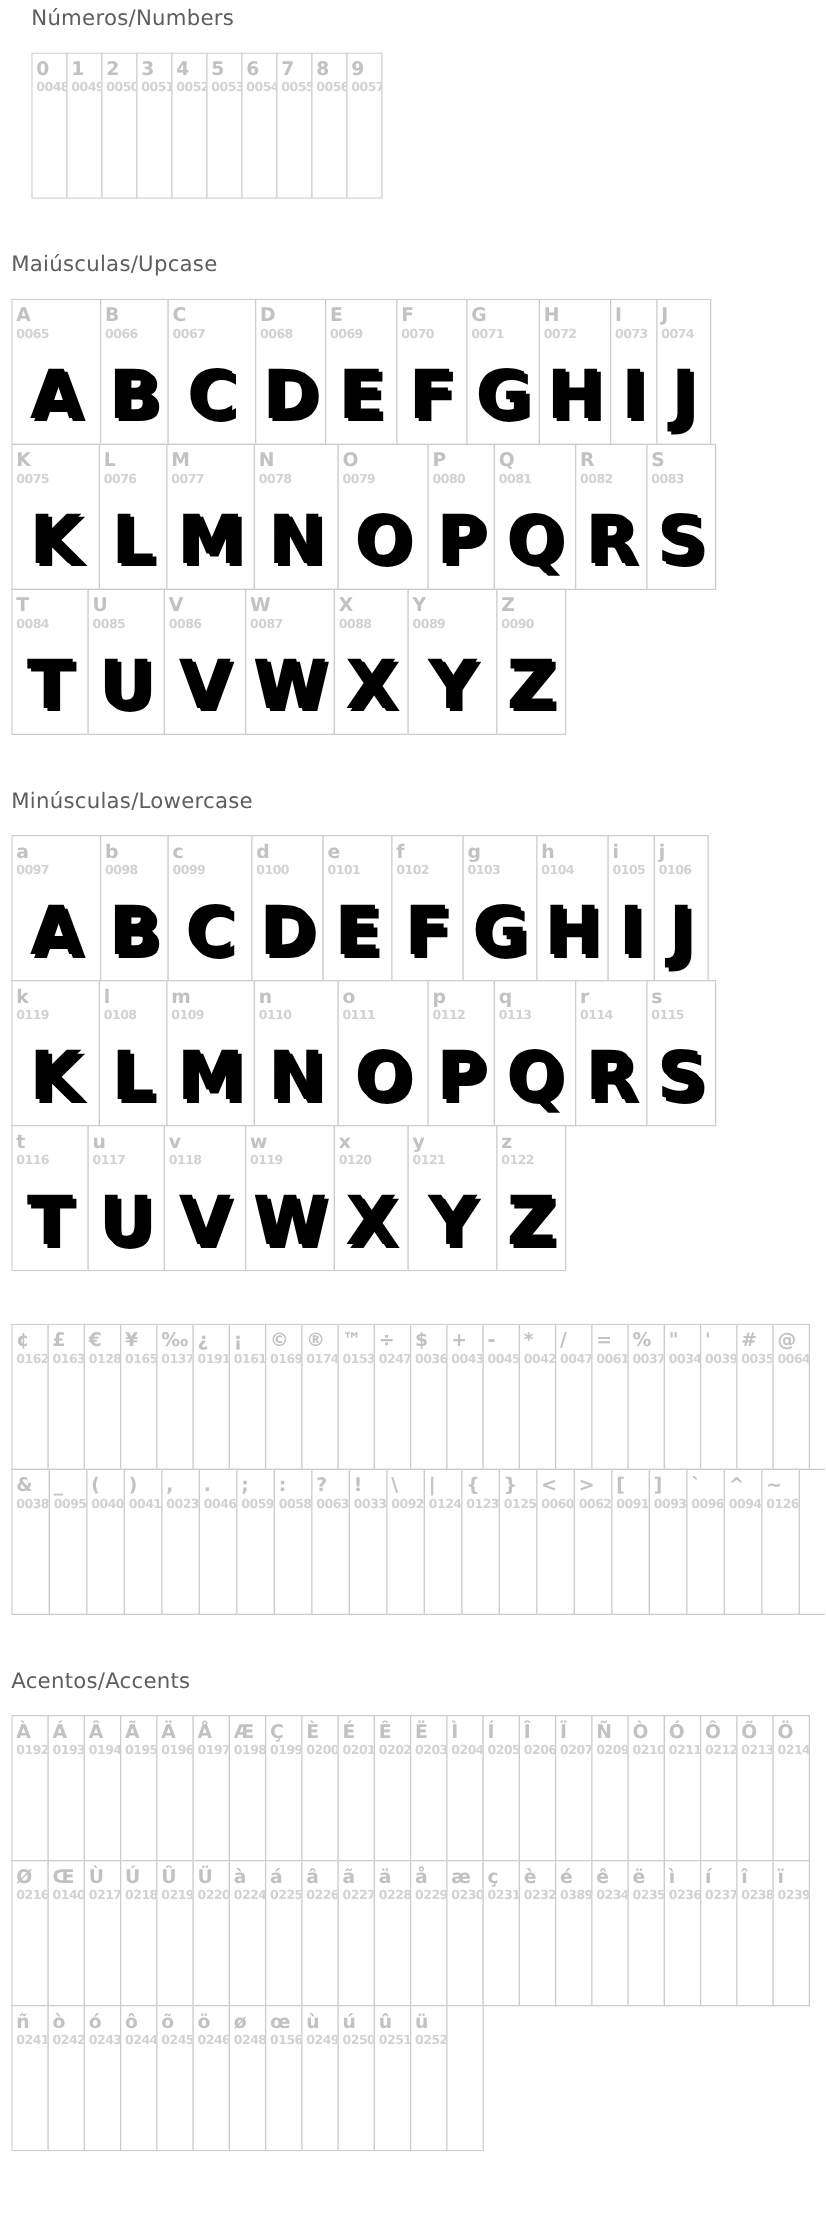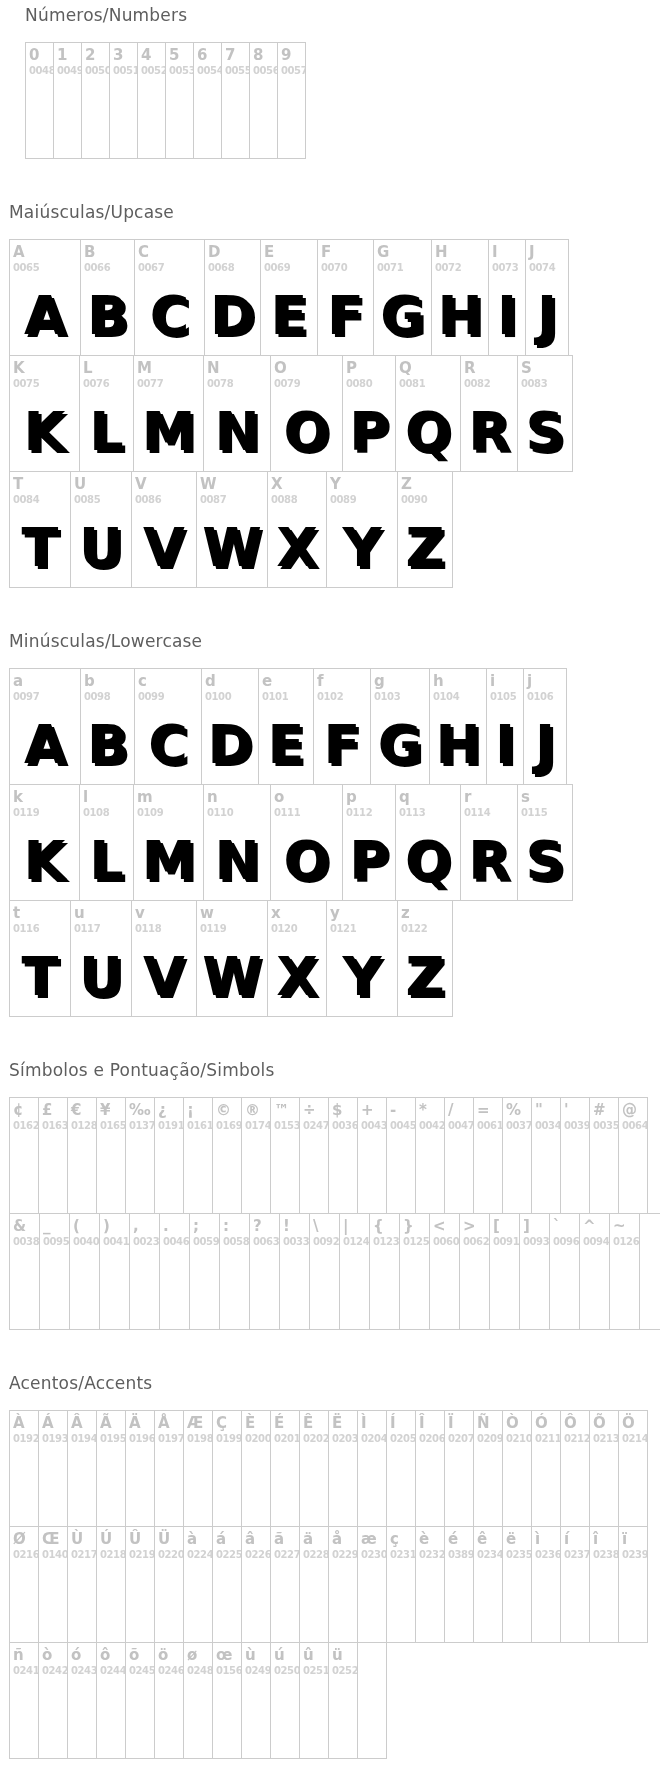--- a/index.html
+++ b/index.html
@@ -499,21 +499,20 @@
             <div class="cell-char">z</div>
             <div class="cell-code">0122</div>
           </div>
           <div class="cell-glyph">z</div>
         </div>
       </div>
     </div>
 </div>
 
 <div class="section">
-  <h2 class="section-title">Símbolos e Pontuação/Simbols</h2>
   <div class="grid">
       <div class="grid-row">
         <div class="cell" style="width: 30px;">
           <div class="cell-head">
             <div class="cell-char">¢</div>
             <div class="cell-code">0162</div>
           </div>
           <div class="cell-glyph"></div>
         </div>
         <div class="cell" style="width: 30px;">

